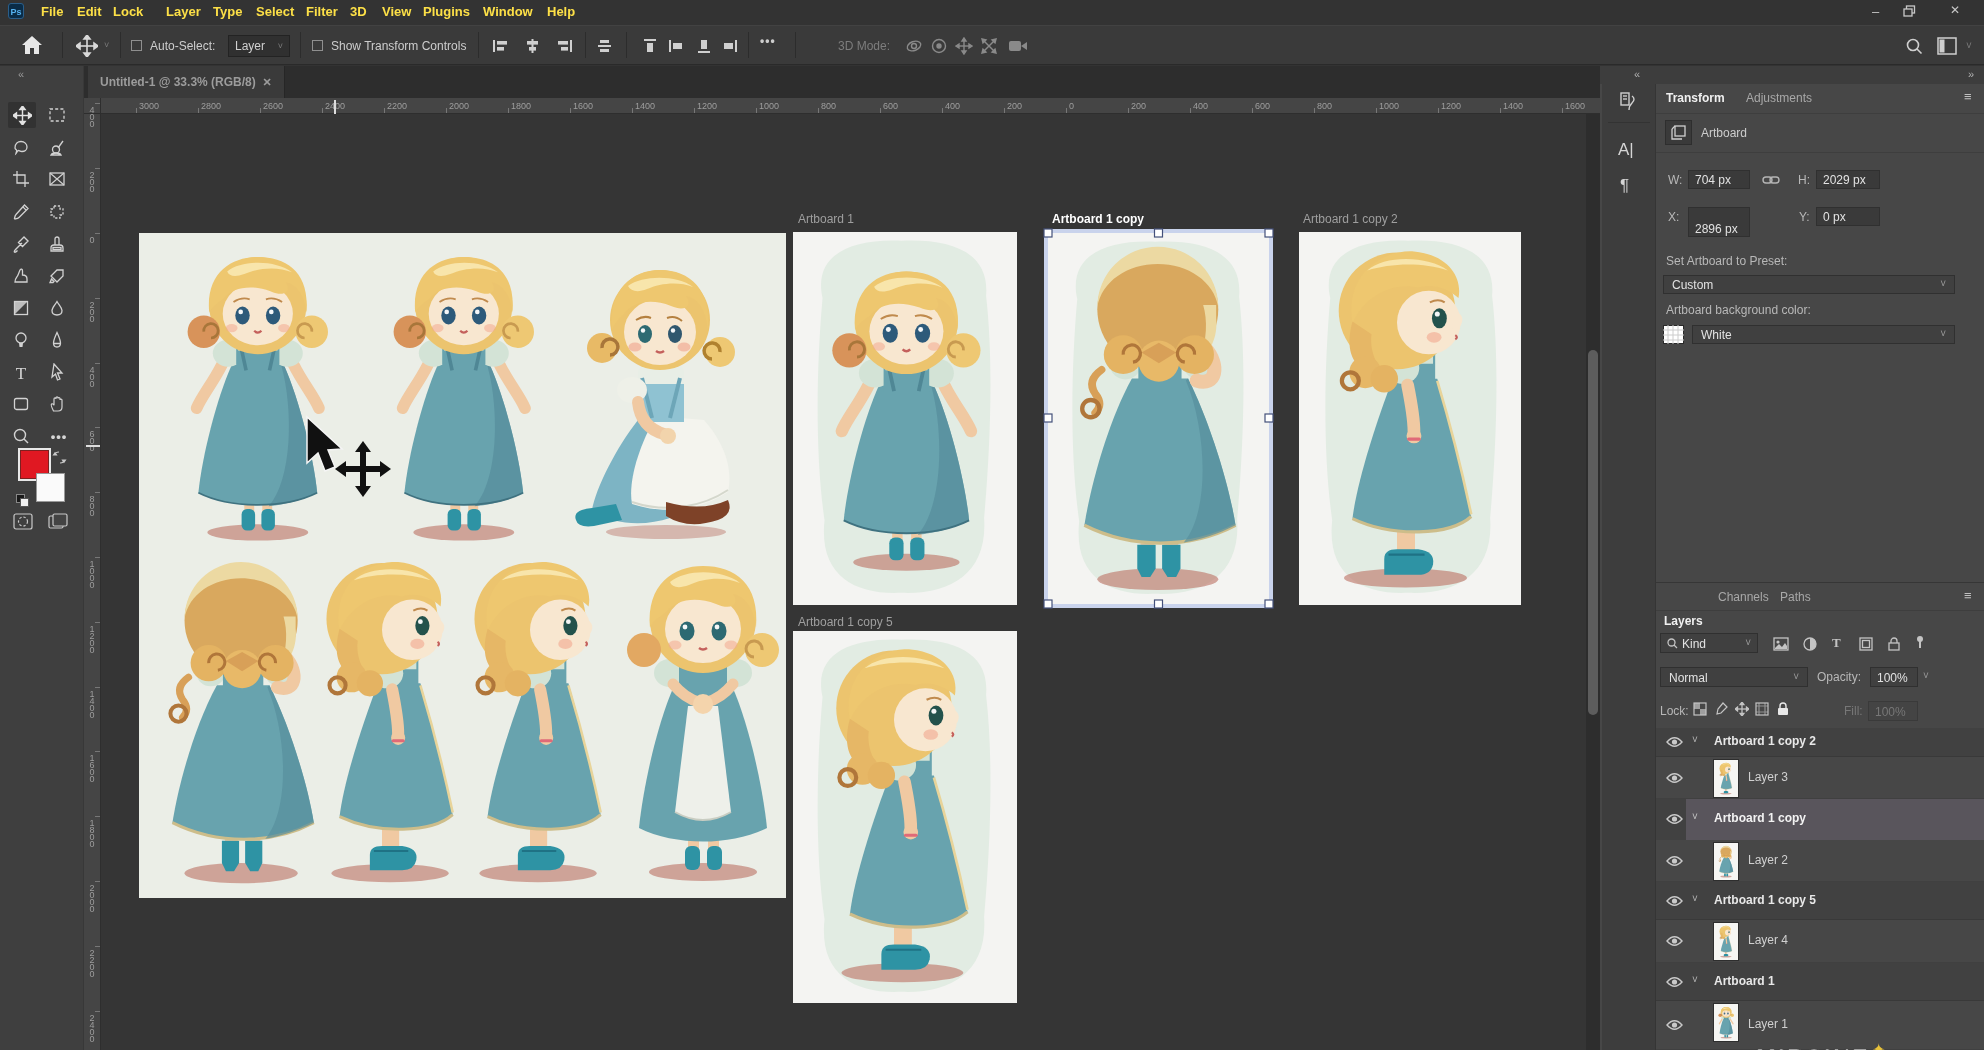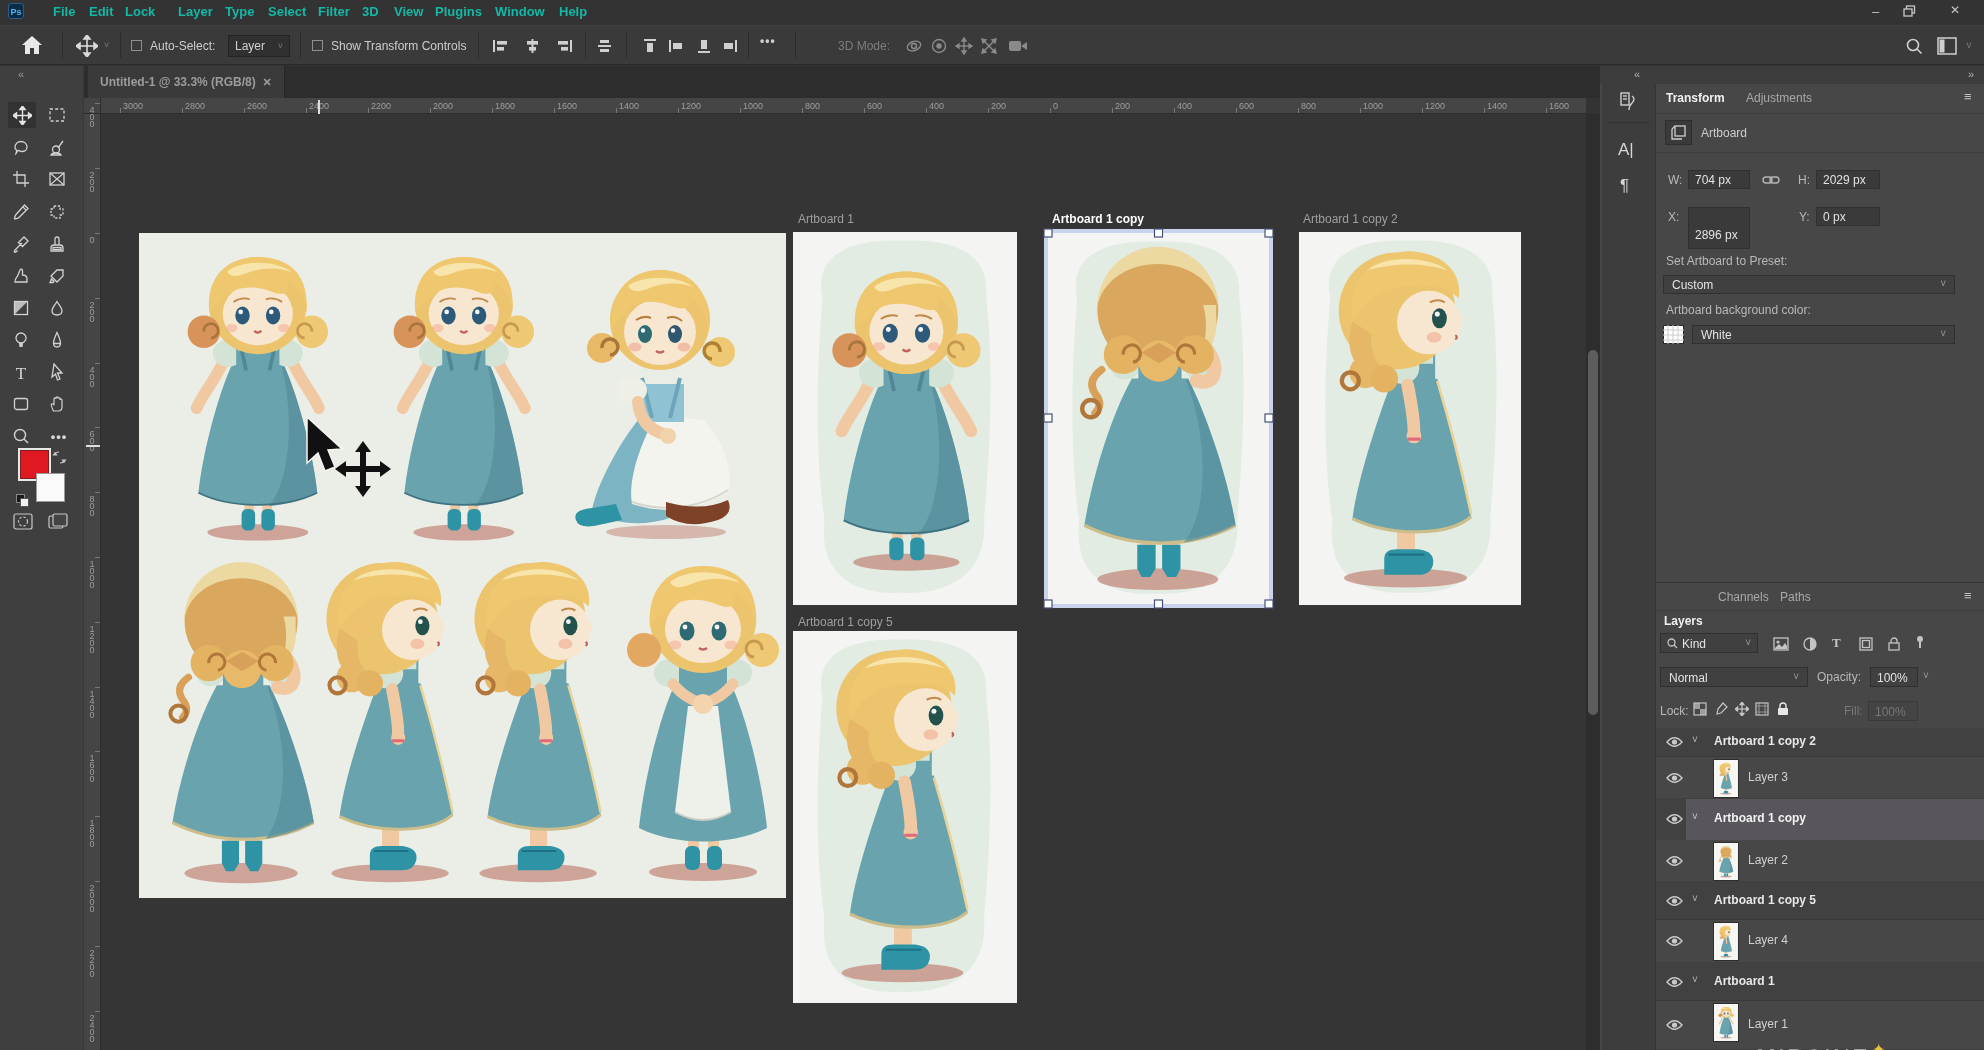--- a/index.html
+++ b/index.html
@@ -1,33 +1,33 @@
 <!DOCTYPE html>
 <html><head>
 <meta charset="utf-8">
 <style>
 html,body{margin:0;padding:0;width:1984px;height:1050px;overflow:hidden;background:#353535;}
 *{box-sizing:border-box;font-family:"Liberation Sans",sans-serif;}
 .abs{position:absolute;}
 #app{position:relative;width:1984px;height:1050px;background:#333333;}
 
 #menubar{left:0;top:0;width:1984px;height:25px;background:#333333;color:#d8d8d8;font-size:13px;}
-#menubar .mi{position:absolute;top:4px;font-weight:bold;color:#14b8a6;margin-left:12px;}
+#menubar .mi{position:absolute;top:4px;font-weight:bold;color:#fde047;}
 #pslogo{left:8px;top:3px;width:16px;height:16px;background:#0a2c47;border:1px solid #2a5e8a;border-radius:3px;color:#55b1f0;font-size:9px;font-weight:bold;text-align:center;line-height:16px;}
 
 #optbar{left:0;top:25px;width:1984px;height:40px;background:#3a3a3a;border-top:1px solid #424242;border-bottom:1px solid #2a2a2a;color:#cdcdcd;font-size:12px;}
 .vsep{position:absolute;top:6px;width:1px;height:26px;background:#2c2c2c;}
 .chk{position:absolute;width:11px;height:11px;border:1px solid #8f8f8f;background:#3a3a3a;}
 .obox{position:absolute;background:#303030;border:1px solid #232323;color:#d0d0d0;font-size:12px;}
 .dim{color:#7d7d7d;}
 
 #tabbar{left:84px;top:66px;width:1779px;height:32px;background:#2d2d2d;text-align:right;}
 .tab{position:absolute;top:0;height:32px;font-size:12px;line-height:32px;padding:0 12px;}
 
-#hruler{left:84px;top:98px;width:1502px;height:16px;background:#454545;border-bottom:1px solid #2e2e2e;color:#9e9e9e;font-size:9px;}
+#hruler{left:100px;top:98px;width:1502px;height:16px;background:#454545;border-bottom:1px solid #2e2e2e;color:#9e9e9e;font-size:9px;}
 #vruler{left:84px;top:114px;width:17px;height:936px;background:#454545;border-right:1px solid #2e2e2e;color:#9e9e9e;font-size:9px;}
 #rcorner{left:84px;top:98px;width:17px;height:16px;background:#454545;border-right:1px solid #2e2e2e;border-bottom:1px solid #2e2e2e;}
 .hnum{position:absolute;top:3px;}
 .htick{position:absolute;bottom:0;width:1px;height:5px;background:#777;}
 .vnum{position:absolute;left:0;width:16px;text-align:center;line-height:7px;}
 .vtick{position:absolute;left:11px;height:1px;width:5px;background:#777;}
 
 #toolbar{left:0;top:66px;width:84px;height:984px;background:#3f3f3f;border-right:1px solid #383838;}
 .tool{position:absolute;width:30px;height:28px;color:#d6d6d6;font-size:15px;text-align:center;line-height:28px;}
 
@@ -696,21 +696,21 @@
       <div class="pfield" style="left:32px;top:86px;width:62px;height:19px;padding:2px 6px;">704 px</div>
       <svg width="18" height="10" viewBox="0 0 18 10" style="position:absolute;left:106px;top:91px">
         <g fill="none" stroke="#b5b5b5" stroke-width="1.4">
           <rect x="1" y="2" width="9" height="6" rx="3"></rect>
           <rect x="8" y="2" width="9" height="6" rx="3"></rect>
         </g>
       </svg>
       <span class="plabel" style="left:142px;top:89px">H:</span>
       <div class="pfield" style="left:160px;top:86px;width:64px;height:19px;padding:2px 6px;">2029 px</div>
       <span class="plabel" style="left:12px;top:126px">X:</span>
-      <div class="pfield" style="left:32px;top:123px;width:62px;height:19px;padding:20px 6px;">2896 px</div>
+      <div class="pfield" style="left:32px;top:123px;width:62px;height:19px;padding:14px 6px;">2896 px</div>
       <span class="plabel" style="left:143px;top:126px">Y:</span>
       <div class="pfield" style="left:160px;top:123px;width:64px;height:19px;padding:2px 6px;">0 px</div>
       <span class="plabel" style="left:10px;top:170px">Set Artboard to Preset:</span>
       <div class="pfield" style="left:7px;top:191px;width:292px;height:19px;padding:2px 8px;background:#404040;">Custom<span style="float:right;color:#9a9a9a;font-size:10px;">˅</span></div>
       <span class="plabel" style="left:10px;top:219px">Artboard background color:</span>
       <div style="position:absolute;left:7px;top:241px;width:21px;height:19px;background:#ffffff;border:1px solid #2a2a2a;"></div>
       <svg width="21" height="19" style="position:absolute;left:7px;top:241px">
         <g stroke="#cccccc" stroke-width="1">
           <line x1="5" y1="0" x2="5" y2="19"></line>
           <line x1="10" y1="0" x2="10" y2="19"></line>

